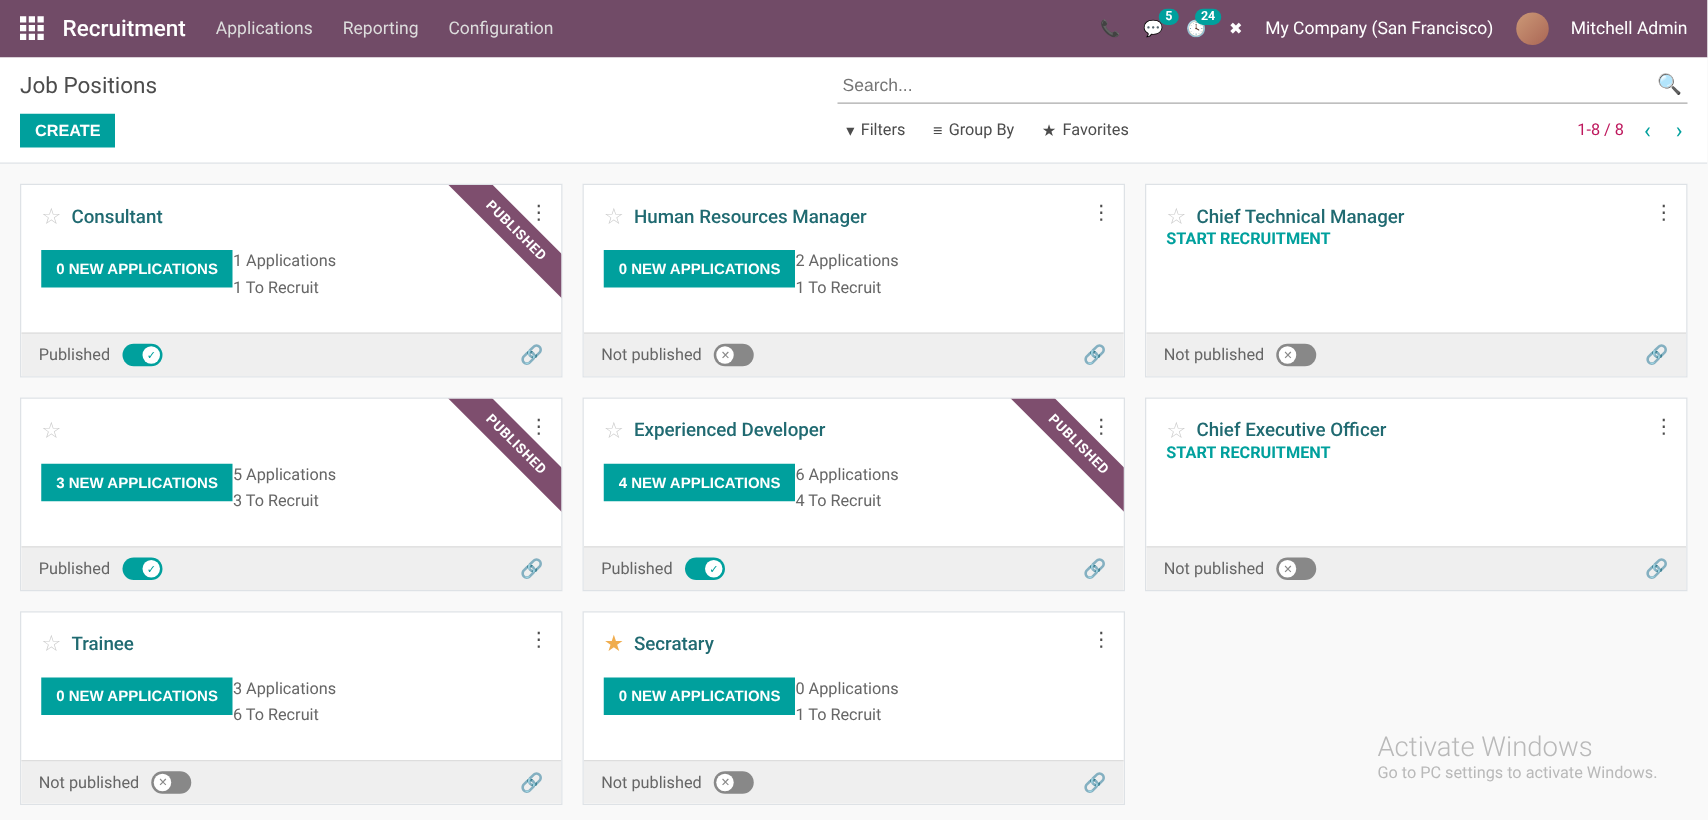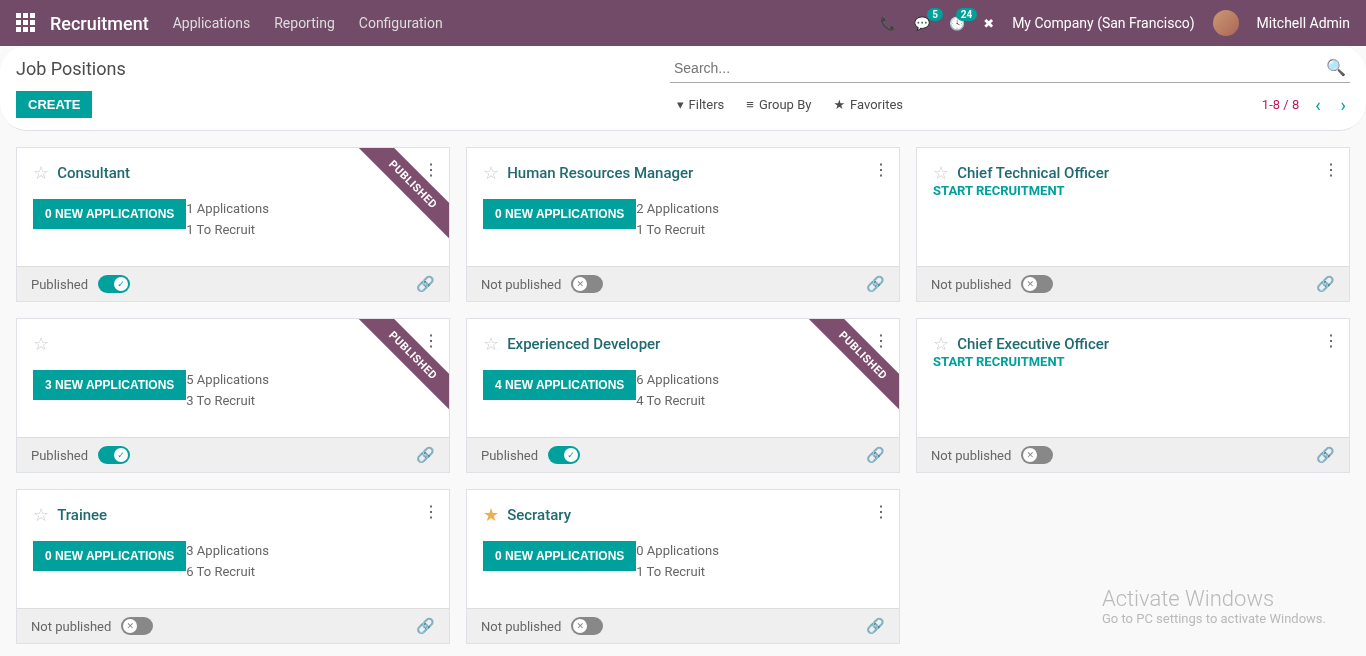--- a/index.html
+++ b/index.html
@@ -13,21 +13,21 @@
 .nav-link { color: #ddd; margin-right: 24px; cursor: pointer; font-size: 14px; }
 .nav-spacer { flex: 1; }
 .nav-right { display: flex; align-items: center; gap: 18px; }
 .nav-icon { position: relative; cursor: pointer; color: #fff; }
 .badge { position: absolute; top: -8px; right: -12px; background: #00a09d; color: #fff; font-size: 10px; padding: 1px 5px; border-radius: 8px; font-weight: bold; }
 .company { color: #fff; font-size: 14px; }
 .avatar { width: 26px; height: 26px; border-radius: 50%; background: linear-gradient(135deg, #c97, #a65); display: inline-block; }
 .user-label { color: #fff; font-size: 14px; }
 
 
-.control { background: #fff; border-bottom: 1px solid #dee2e6; padding: 8px 16px 4px; border-radius: 27px; }
+.control { background: #fff; border-bottom: 1px solid #dee2e6; padding: 8px 16px 4px; }
 .control-row { display: flex; align-items: center; }
 .breadcrumb { font-size: 18px; color: #4c4c4c; }
 .search-wrap { flex: 1; margin-left: auto; max-width: 680px; position: relative; }
 .search-input { width: 100%; border: none; border-bottom: 1px solid #aaa; padding: 6px 28px 6px 4px; font-size: 14px; outline: none; }
 .search-icon { position: absolute; right: 4px; top: 4px; cursor: pointer; color: #4c4c4c; font-size: 16px; }
 .control-row2 { display: flex; align-items: center; margin-top: 8px; padding-bottom: 8px; }
 .create-btn { background: #00a09d; color: #fff; border: none; padding: 6px 12px; font-weight: bold; font-size: 13px; cursor: pointer; text-transform: uppercase; }
 .toolbar-center { margin-left: auto; display: flex; gap: 22px; }
 .tb-item { cursor: pointer; color: #4c4c4c; display: flex; align-items: center; gap: 5px; font-size: 13px; }
 .toolbar-right { margin-left: auto; display: flex; align-items: center; gap: 12px; }
@@ -176,21 +176,21 @@
     <span class="toggle off">
           <span class="knob">✕</span>
         </span>
     <span class="link-ico">🔗</span>
       </div>
     </div>
     <div class="card">
       <div class="card-body">
     <div class="card-head">
       <span class="star ">☆</span>
-      <span class="title">Chief Technical Officer</span>
+      <span class="title">Chief Technical Manager</span>
     </div>
     <span class="more">⋮</span>
         <span class="start-link">START RECRUITMENT</span>
       </div>
       <div class="card-foot">
     <span class="pub-label">Not published</span>
     <span class="toggle off">
           <span class="knob">✕</span>
         </span>
     <span class="link-ico">🔗</span>

